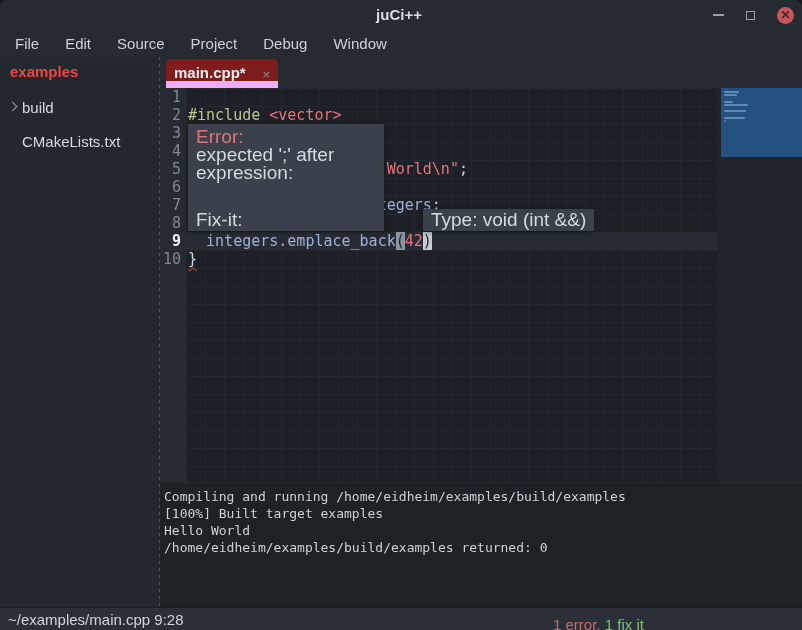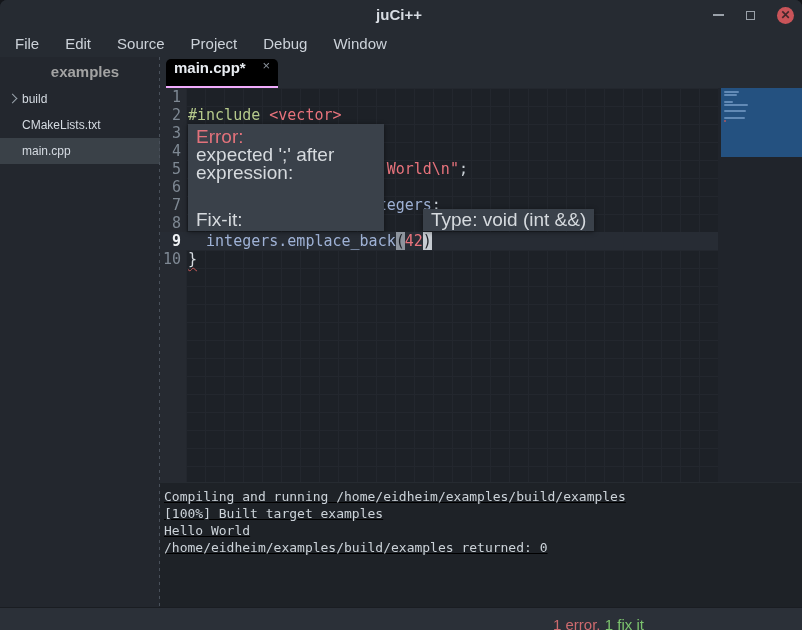--- a/index.html
+++ b/index.html
@@ -14,27 +14,27 @@
   .title { position:absolute; left:0; right:4px; top:6px; text-align:center; color:#d8dde3; font-size:15px; font-weight:bold; }
   .winctl { position:absolute; top:0; right:8px; height:30px; display:flex; align-items:center; gap:22px; }
   .btn-min  { width:11px; height:2px; background:#9aa1a9; }
   .btn-rest { width:9px; height:9px; border:1.5px solid #9aa1a9; }
   .btn-close{ width:17px; height:17px; border-radius:50%; background:#c95459; color:#43272b; font-size:12px; font-weight:bold; display:flex; align-items:center; justify-content:center; line-height:1; }
   
   .menubar { position:absolute; left:0; top:30px; width:802px; height:27px; display:flex; align-items:center; gap:26px; padding-left:15px; background:#262b32; }
   .menu-item { color:#ccd2d9; font-size:15px; cursor:default; }
   
   .sidebar { position:absolute; left:0; top:57px; width:160px; height:550px; background:#23272e; }
-  .side-header { height:29px; padding:6px 0 0 10px; color:#a3a3a3; font-size:15px; font-weight:bold;text-align:center; }
-  .tree-item { position:relative; height:26px; display:flex; align-items:center; color:#d5dbe2; font-size:12px; padding-left:22px; }
+  .side-header { height:29px; padding:6px 0 0 10px; color:#ef4444; font-size:15px; font-weight:bold; }
+  .tree-item { position:relative; height:26px; display:flex; align-items:center; color:#d5dbe2; font-size:15px; padding-left:22px;margin-top:8px; }
   .tree-item.selected { background:#3a4148; }
   .chevron { position:absolute; left:9px; top:9px; width:7px; height:7px; border-right:1.5px solid #9aa3ac; border-bottom:1.5px solid #9aa3ac; transform:rotate(-45deg); }
   
   .tabstrip { position:absolute; left:160px; top:57px; width:642px; height:31px; background:#262b32; }
-  .tab { position:absolute; left:6px; top:2px; width:112px; height:29px; background:#000000; border-radius:5px 5px 0 0; border-bottom:2px solid #f0abfc; display:flex; align-items:flex-start; padding:0 8px; }
+  .tab { position:absolute; left:6px; top:2px; width:112px; height:29px; background:#7f1d1d; border-radius:5px 5px 0 0; border-bottom:7px solid #f0abfc; display:flex; align-items:flex-end; padding:0 8px; }
   .tab-label { color:#e8ecf1; font-size:15px; font-weight:bold; }
   .tab-close { margin-left:auto; color:#8b939c; font-size:13px; line-height:1; }
   
   .editor { position:absolute; left:160px; top:88px; width:642px; height:394px; background:#1d2127; }
   .gutter { position:absolute; left:0; top:0; bottom:0; width:26px; background:#262a31; }
   .codegrid { position:absolute; left:26px; right:84px; top:0; bottom:0;
     background-color:#1d2127;
     background-image:linear-gradient(#23272e 1px, transparent 1px), linear-gradient(90deg,#23272e 1px, transparent 1px);
     background-size:19px 18px; }
   .rows { position:absolute; left:0; top:0; right:0; bottom:0; }
@@ -56,21 +56,21 @@
   .minimap { position:absolute; right:0; top:0; bottom:0; width:84px; background:#20242b; }
   .viewport { position:absolute; left:3px; right:0; top:0; height:69px; background:#245180; }
   .mmbar { position:absolute; height:2px; border-radius:1px; }
   
   .tooltip { position:absolute; background:#3a414a; color:#d6dade; font-size:19px; line-height:18px; box-shadow:0 1px 5px rgba(0,0,0,.45); z-index:5; }
   .tt-error { left:28px; top:36px; width:196px; height:107px; padding:4px 8px; }
   .tt-error .tt-title { color:#e2727b; }
   .tt-gap { height:29px; }
   .tt-type { left:263px; top:121px; height:22px; padding:2px 8px; white-space:nowrap; }
   
-  .console { position:absolute; left:160px; top:482px; width:642px; height:125px; background:#1e2227; border-top:1px solid #262b31; padding:5px 0 0 4px;text-decoration:underline; }
+  .console { position:absolute; left:160px; top:482px; width:642px; height:125px; background:#1e2227; border-top:1px solid #262b31; padding:5px 0 0 4px; }
   .console-line { font-family:"DejaVu Sans Mono", monospace; font-size:13px; line-height:17px; color:#ccd3d9; white-space:pre; }
   
   .vsplit { position:absolute; left:159px; top:57px; width:1px; height:550px; background:repeating-linear-gradient(#49505a 0 3px, transparent 3px 7px); }
   
   .statusbar { position:absolute; left:0; top:607px; width:802px; height:23px; background:#2b3038; border-top:1px solid #1a1d22; }
   .status-loc { position:absolute; left:8px; top:3px; color:#cfd5db; font-size:15px; }
   .status-diag { position:absolute; left:553px; top:8px; font-size:15px; white-space:pre; }
   .status-err { color:#cd6a6e; }
   .status-fix { color:#7cc36e; }
 </style>
@@ -99,23 +99,20 @@
 
   <div class="sidebar">
     <div class="side-header">examples</div>
     <div id="file-tree">
         <div class="tree-item">
           <span class="chevron"></span>
           <span>build</span>
         </div>
         <div class="tree-item">
           <span>CMakeLists.txt</span>
-        </div>
-        <div class="tree-item selected">
-          <span>main.cpp</span>
         </div>
       </div>
   </div>
 
   <div class="tabstrip">
     <div class="tab">
       <span class="tab-label">main.cpp*</span>
       <span class="tab-close">×</span>
     </div>
   </div>
@@ -190,16 +187,17 @@
   <div class="console" id="console-pane">
       <div class="console-line">Compiling and running /home/eidheim/examples/build/examples</div>
       <div class="console-line">[100%] Built target examples</div>
       <div class="console-line">Hello World</div>
       <div class="console-line">/home/eidheim/examples/build/examples returned: 0</div>
     </div>
 
   <div class="vsplit"></div>
 
   <div class="statusbar">
+    <div class="status-loc">~/examples/main.cpp 9:28</div>
     <div class="status-diag"><span class="status-err">1 error,</span><span class="status-fix"> 1 fix it</span></div>
   </div>
 
 </div>
 
 </body></html>

